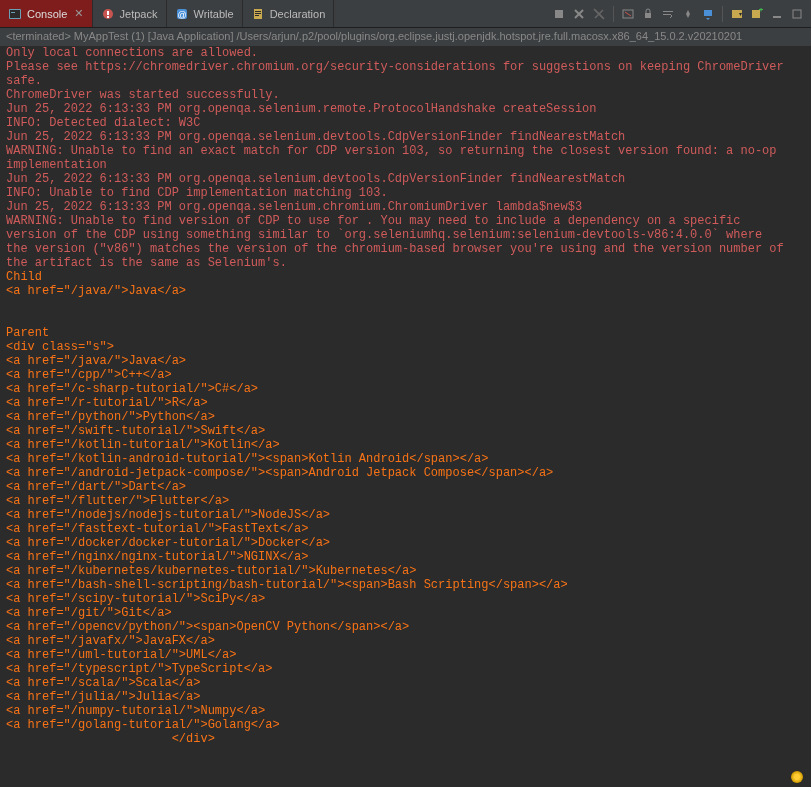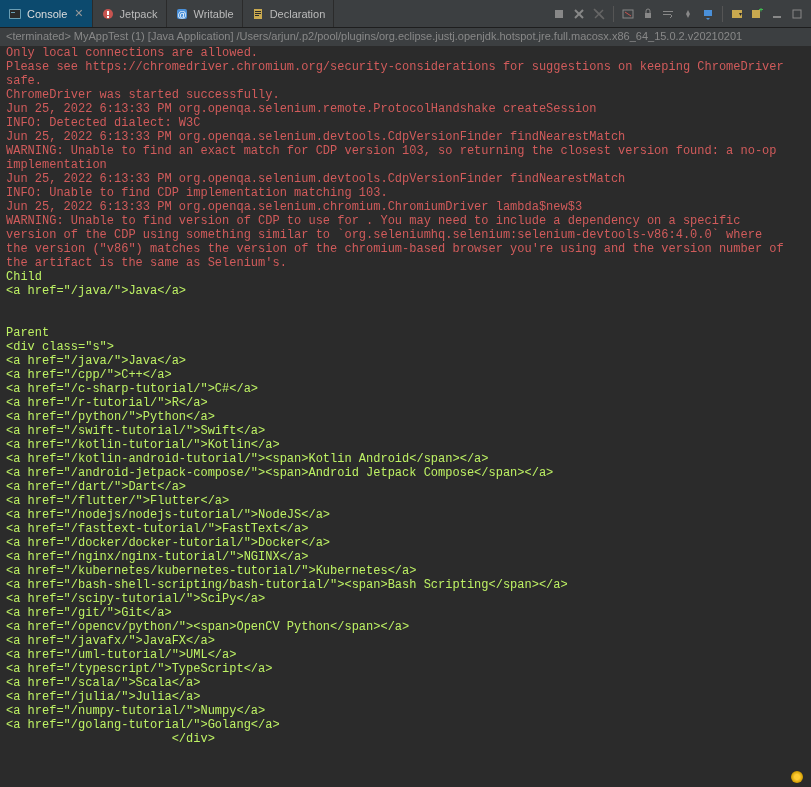--- a/index.html
+++ b/index.html
@@ -26,21 +26,21 @@
     height: 100%;
     padding: 0 8px;
     font-size: 11px;
     font-family: -apple-system, sans-serif;
     color: #bbb;
     gap: 5px;
     border-right: 1px solid #2b2b2b;
     cursor: pointer;
   }
   .tab.active {
-    background: #0c4a6e;
+    background: #7f1d1d;
     color: #ddd;
   }
   .tab-icon {
     width: 14px;
     height: 14px;
     display: inline-flex;
     align-items: center;
     justify-content: center;
     font-size: 10px;
   }
@@ -88,21 +88,21 @@
     background: #2b2b2b;
     padding: 0 6px;
     height: calc(100% - 28px - 18px - 22px);
     overflow: hidden;
     line-height: 14px;
     white-space: pre;
     font-size: 12px;
   }
   .line { white-space: pre; }
   .red { color: #d15b5b; }
-  .grey { color: #bef264; }
+  .grey { color: #f97316; }
   .bottom-status {
     height: 22px;
     background: #3c3f41;
     border-top: 1px solid #1e1e1e;
     display: flex;
     align-items: center;
     font-family: -apple-system, sans-serif;
     font-size: 11px;
     color: #bbb;
     margin-top: 44px;

